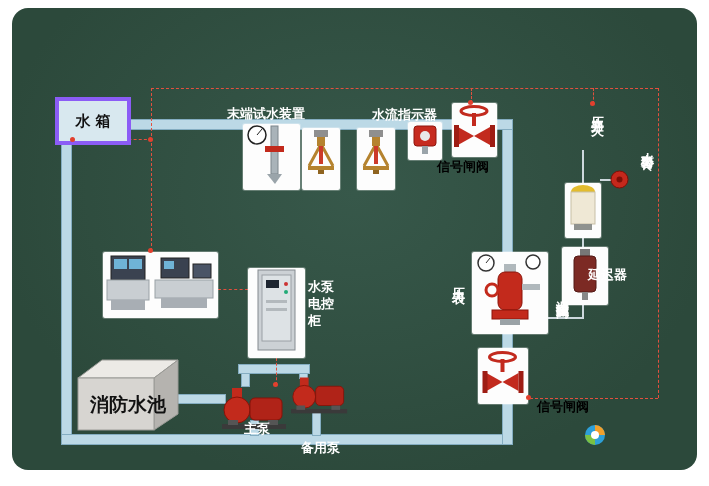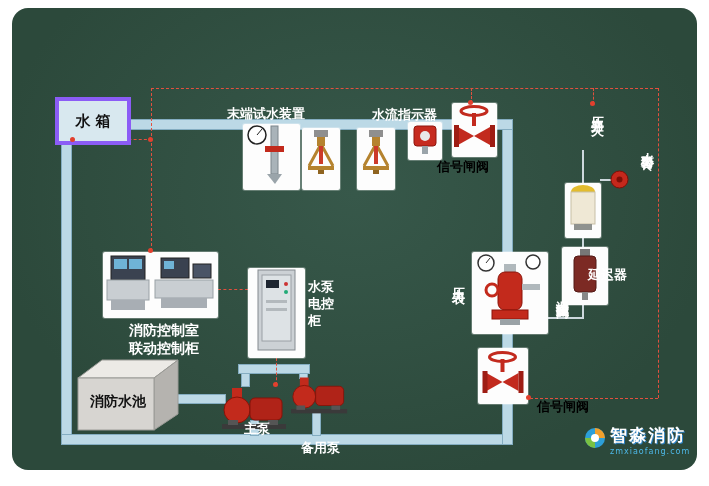--- a/index.html
+++ b/index.html
@@ -18,21 +18,21 @@
   .thin { position:absolute; background:#cdd8dd; z-index:2; }
   .dash-h { position:absolute; height:0; border-top:1px dashed #e2503e; z-index:2; }
   .dash-v { position:absolute; width:0; border-left:1px dashed #e2503e; z-index:2; }
   .dot { position:absolute; width:5px; height:5px; border-radius:50%; background:#e2402e; z-index:4; }
   .imgbox { position:absolute; background:#fdfdfd; z-index:3; border-radius:2px;
             display:flex; align-items:center; justify-content:center;
             box-shadow:0 0 0 1px rgba(255,255,255,0.25); }
   .lbl { position:absolute; color:#ffffff; font-size:13px; line-height:1.3; z-index:5; white-space:pre-line;font-weight:bold; }
   .red-lbl { color:#000000; }
   .vert { writing-mode:vertical-rl; text-orientation:upright; letter-spacing:2px; }
-  .pool-lbl { color:#111; font-weight:bold; font-size:14px; }
+  .pool-lbl { color:#111; font-weight:bold; font-size:19px; }
   .ctrl-lbl { width:104px; text-align:center; font-size:14px; }
   .watermark { position:absolute; left:584px; top:424px; display:flex; align-items:center; gap:4px; z-index:6; }
   .wm-text { display:flex; flex-direction:column; }
   .wm-brand { font-size:17px; font-weight:bold; color:#ffffff; text-shadow:1px 1px 0 #2a7fc0; letter-spacing:2px; }
   .wm-site { font-size:8px; color:#4db8e8; letter-spacing:1px; }
 </style>
 </head>
 <body>
 
 <div class="page">
@@ -255,36 +255,30 @@
 
   <div class="lbl" style="left:227px; top:106px;">末端试水装置</div>
   <div class="lbl" style="left:347px; top:107px;margin-left:25px;">水流指示器</div>
   <div class="lbl red-lbl" style="left:437px; top:159px;">信号闸阀</div>
   <div class="lbl vert" style="left:588px; top:106px;">压力开关</div>
   <div class="lbl vert" style="left:638px; top:142px;">水力警铃</div>
   <div class="lbl" style="left:575px; top:267px;margin-left:13px;">延迟器</div>
   <div class="lbl vert" style="left:449px; top:277px;">压力表</div>
   <div class="lbl vert" style="left:553px; top:291px; letter-spacing:1px;">湿式报警阀</div>
   <div class="lbl red-lbl" style="left:537px; top:399px;">信号闸阀</div>
-  <div class="lbl ctrl-lbl" style="left:112px; top:321px;">消防控制室
-联动控制柜</div>
   <div class="lbl" style="left:308px; top:278px; line-height:17px;">水泵
 电控
 柜</div>
   <div class="lbl pool-lbl" style="left:90px; top:392px;">消防水池</div>
   <div class="lbl" style="left:244px; top:421px;">主泵</div>
   <div class="lbl" style="left:301px; top:440px;">备用泵</div>
 
   <div class="watermark">
     <span>
       <svg width="22" height="22" viewBox="0 0 22 22">
         <circle cx="11" cy="11" r="10" fill="#2d9fd8"></circle>
         <path d="M11 1 A10 10 0 0 1 21 11 L11 11 Z" fill="#f1a02c"></path>
         <path d="M1 11 A10 10 0 0 0 11 21 L11 11 Z" fill="#7ac143"></path>
         <circle cx="11" cy="11" r="4" fill="#fff"></circle>
       </svg>
     </span>
-    <span class="wm-text">
-      <span class="wm-brand">智淼消防</span>
-      <span class="wm-site">zmxiaofang.com</span>
-    </span>
   </div>
 </div>
 
 </body></html>

